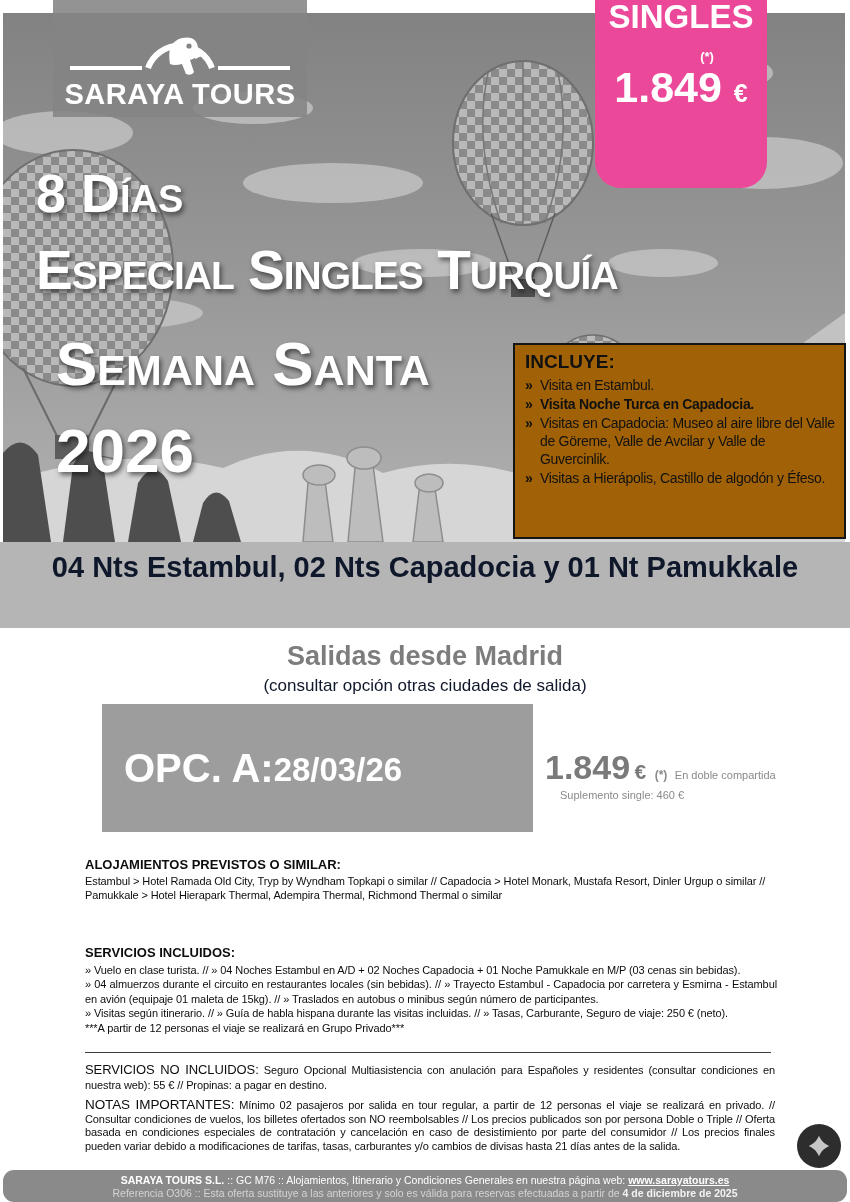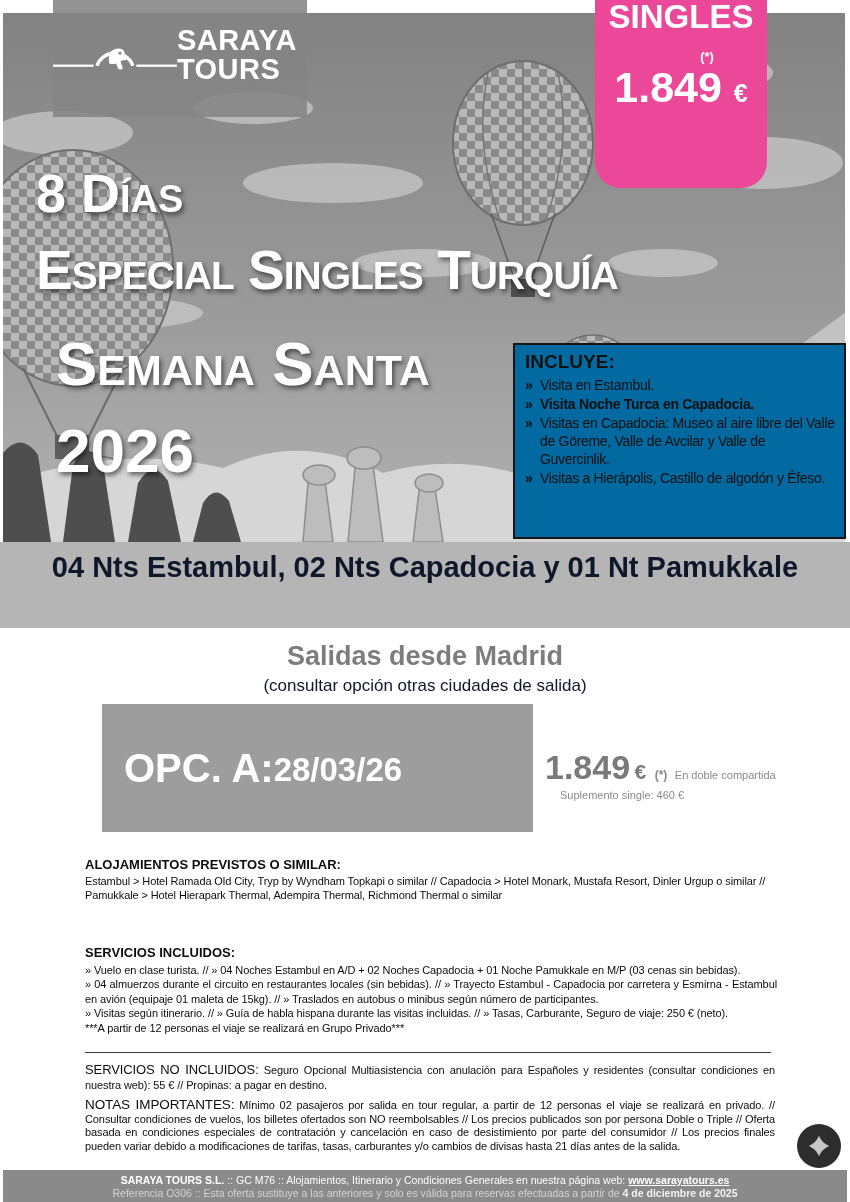--- a/index.html
+++ b/index.html
@@ -4,39 +4,39 @@
 <style>
   html,body{margin:0;padding:0;}
   body{width:850px;height:1202px;background:#ffffff;font-family:"Liberation Sans",sans-serif;position:relative;overflow:hidden;}
   .abs{position:absolute;}
 
   
   .photo{left:3px;top:13px;width:842px;height:529px;overflow:hidden;}
   .photo svg{display:block;}
 
   
-  .logo-box{left:53px;top:0;width:254px;height:117px;background:rgba(132,132,132,.88);display:flex;flex-direction:row;align-items:center;justify-content:flex-end;padding-bottom:8px;box-sizing:border-box;}
+  .logo-box{left:53px;top:0;width:254px;height:117px;background:rgba(132,132,132,.88);display:flex;flex-direction:column;align-items:center;justify-content:flex-end;padding-bottom:8px;box-sizing:border-box;}
   .logo-name{color:#fff;font-weight:bold;font-size:29px;letter-spacing:.5px;line-height:1;}
 
   
   .singles-box{left:595px;top:0;width:172px;height:188px;background:#ec4899;border-radius:0 0 26px 26px;color:#fff;text-align:center;box-sizing:border-box;}
   .singles-label{font-weight:bold;font-size:33px;line-height:1;}
   .singles-ast{font-weight:bold;font-size:13px;margin-top:16px;margin-left:52px;}
   .singles-price{font-weight:bold;font-size:43px;line-height:1;margin-top:2px;}
   .singles-price .euro{font-size:25px;}
 
   
   .hero-text{color:#fff;font-weight:bold;font-variant:small-caps;text-shadow:2px 3px 5px rgba(0,0,0,.55);line-height:1;white-space:nowrap;}
   .t-duration{left:36px;top:166px;font-size:54px;}
   .t-line1{left:36px;top:243px;font-size:55px;letter-spacing:-1px;}
   .t-line2{left:56px;top:333px;font-size:62px;}
   .t-line3{left:56px;top:420px;font-size:62px;}
 
   
-  .incluye-box{left:513px;top:343px;width:333px;height:196px;background:#0369a1;border:2px solid #151515;box-sizing:border-box;padding:6px 8px 0 10px;color:#111;}
+  .incluye-box{left:513px;top:343px;width:333px;height:196px;background:#a16207;border:2px solid #151515;box-sizing:border-box;padding:6px 8px 0 10px;color:#111;}
   .incluye-header{font-weight:bold;font-size:19px;margin-bottom:4px;}
   .inc-item{position:relative;font-size:14px;letter-spacing:-0.3px;line-height:1.28;padding-left:15px;margin-bottom:1px;}
   .inc-item .bullet{position:absolute;left:0;top:0;font-weight:bold;}
   .inc-item.bold{font-weight:bold;}
 
   
   .banner{left:0;top:542px;width:850px;height:86px;background:#b5b5b5;color:#0f172a;font-weight:bold;font-size:29px;text-align:center;line-height:37px;padding-top:7px;box-sizing:border-box;}
 
   
   .salidas-title{left:0;top:641px;width:850px;text-align:center;color:#7d7d7d;font-weight:bold;font-size:27px;}
@@ -64,21 +64,21 @@
   .rule{left:85px;top:1052px;width:686px;height:0;border-top:1.5px solid #3c3c3c;}
   .not-included{left:85px;top:1063px;width:690px;text-align:justify;}
   .notes{left:85px;top:1098px;width:690px;text-align:justify;line-height:13.6px;}
   .inline-h{font-weight:normal;font-size:13px;}
   .notes .inline-h{font-size:13.5px;}
 
   
   .badge{left:797px;top:1124px;width:44px;height:44px;border-radius:50%;background:#2d2d2d;display:flex;align-items:center;justify-content:center;cursor:pointer;}
 
   
-  .footer{left:3px;top:1170px;width:844px;height:32px;background:#8a8a8a;text-align:center;box-sizing:border-box;padding-top:4px;}
+  .footer{left:3px;top:1170px;width:844px;height:32px;background:#8a8a8a;text-align:center;box-sizing:border-box;padding-top:4px;border-radius:11px;}
   .footer .l1{font-size:10.5px;color:#fff;line-height:13px;}
   .footer .l1 .co{font-weight:bold;}
   .footer .l1 a{color:#fff;font-weight:bold;text-decoration:underline;}
   .footer .l2{font-size:10.5px;color:#d4d4d4;line-height:13px;}
   .footer .l2 .date{color:#f3f3f3;font-weight:bold;}
 </style>
 </head>
 <body>
 
 <div class="abs photo">

